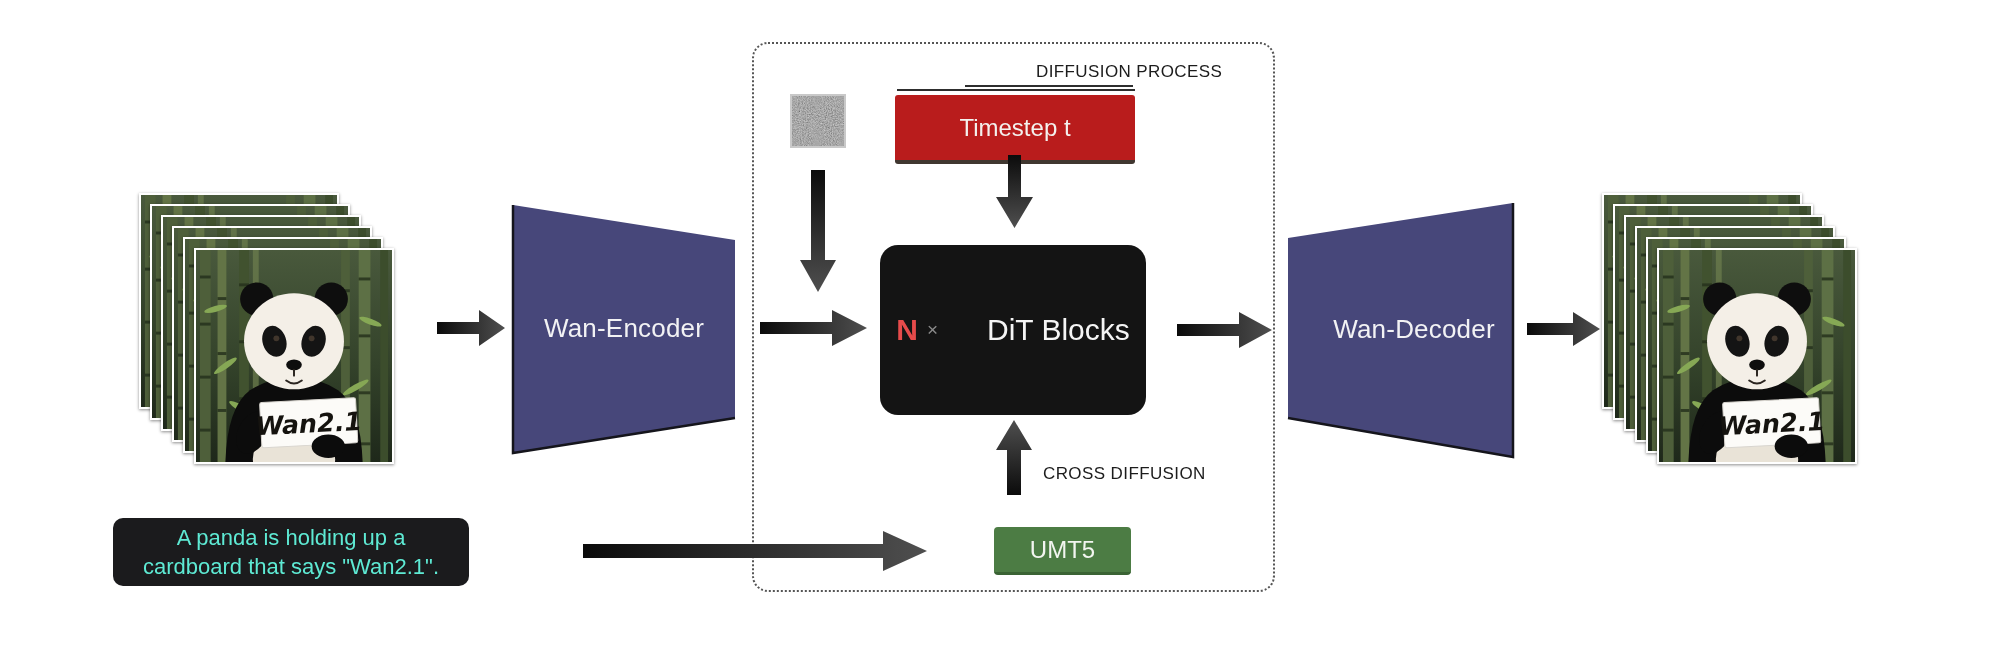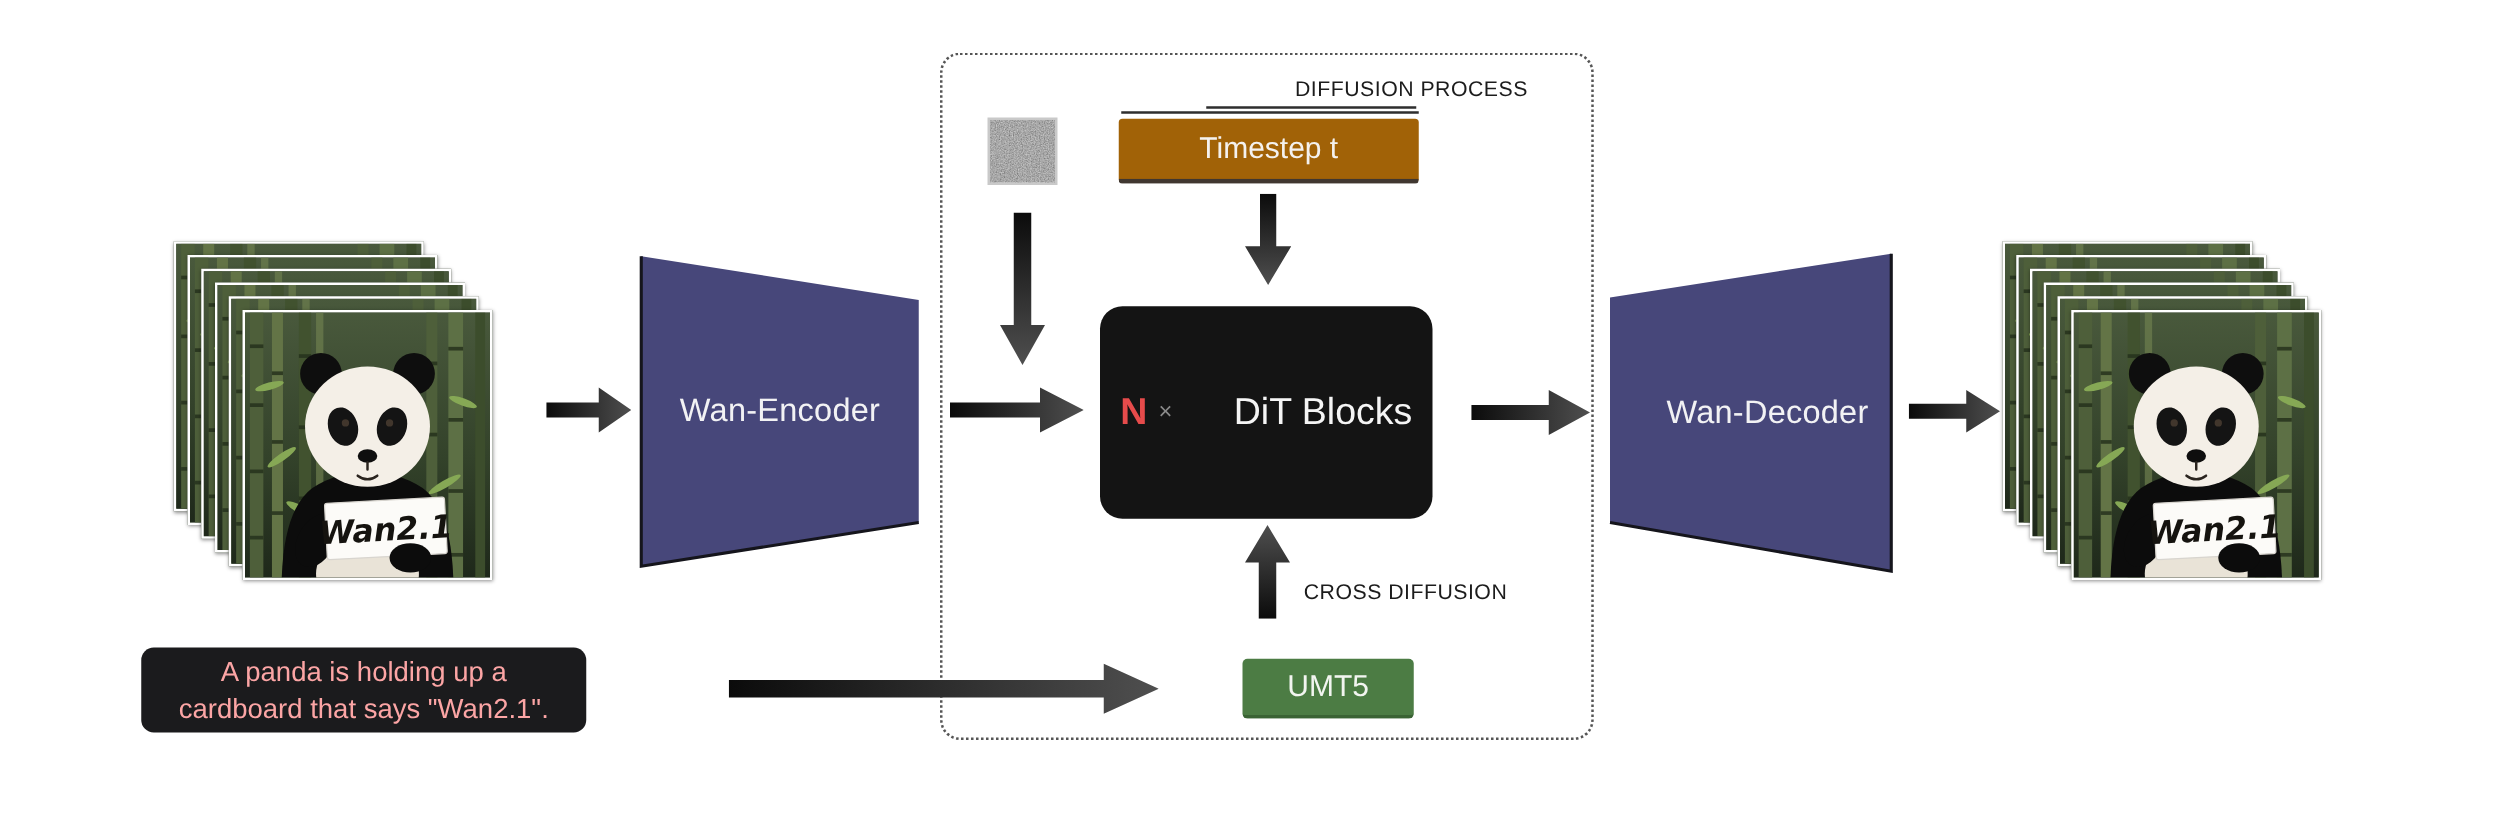--- a/index.html
+++ b/index.html
@@ -34,22 +34,22 @@
     border:2px dotted #555;border-radius:16px;background:transparent;
   }
   .caption{
     position:absolute;color:#1c1c1c;font-size:17px;font-weight:400;
     letter-spacing:0.4px;white-space:nowrap;
   }
 
   
   .timestep-lines{position:absolute;background:#2e2e2e;height:2px;}
   .timestep{
-    position:absolute;left:895px;top:95px;width:240px;height:52px;
-    background:#a16207;border-radius:3px;border-bottom:4px solid #403730;
+    position:absolute;left:895px;top:95px;width:240px;height:69px;
+    background:#b91c1c;border-radius:3px;border-bottom:4px solid #403730;
     display:flex;align-items:center;justify-content:center;
     color:#f4f1ee;font-size:24px;
   }
   .noise{
     position:absolute;left:790px;top:94px;width:56px;height:54px;
     border:2px solid #c9c9c9;
   }
   .noise svg{display:block;width:100%;height:100%;}
   .dit{
     position:absolute;left:880px;top:245px;width:266px;height:170px;
@@ -63,21 +63,21 @@
   .umt5{
     position:absolute;left:948px;top:527px;width:137px;height:48px;
     background:#4c7c44;border-radius:4px;border-bottom:3px solid #3a6334;
     display:flex;align-items:center;justify-content:center;
     color:#f2f5f0;font-size:24px;margin-left:46px;
   }
   .prompt{
     position:absolute;left:113px;top:518px;width:356px;height:68px;
     background:#1b1b1d;border-radius:10px;
     display:flex;flex-direction:column;align-items:center;justify-content:center;
-    color:#fca5a5;font-size:22px;line-height:29px;text-align:center;
+    color:#5eead4;font-size:22px;line-height:29px;text-align:center;
   }
 
   .arrow{position:absolute;}
 </style>
 </head>
 <body>
 
 <div id="canvas">
 
   <svg width="0" height="0" style="position:absolute" aria-hidden="true">

